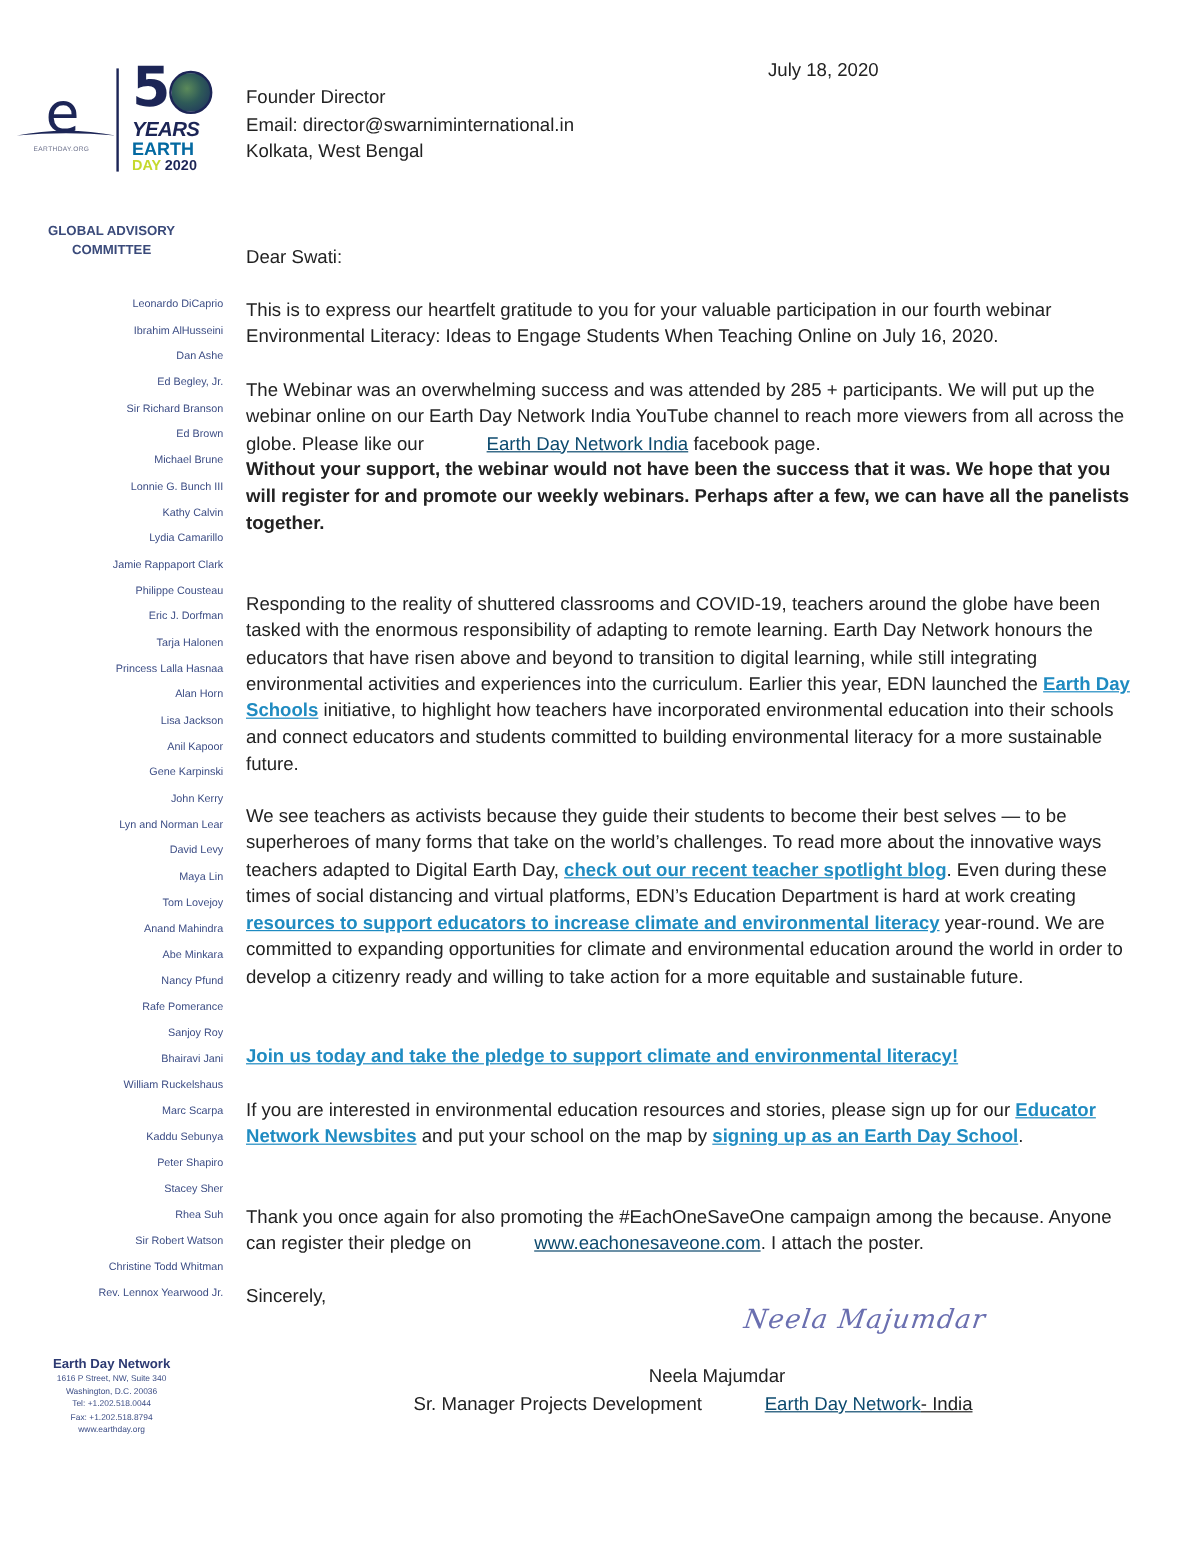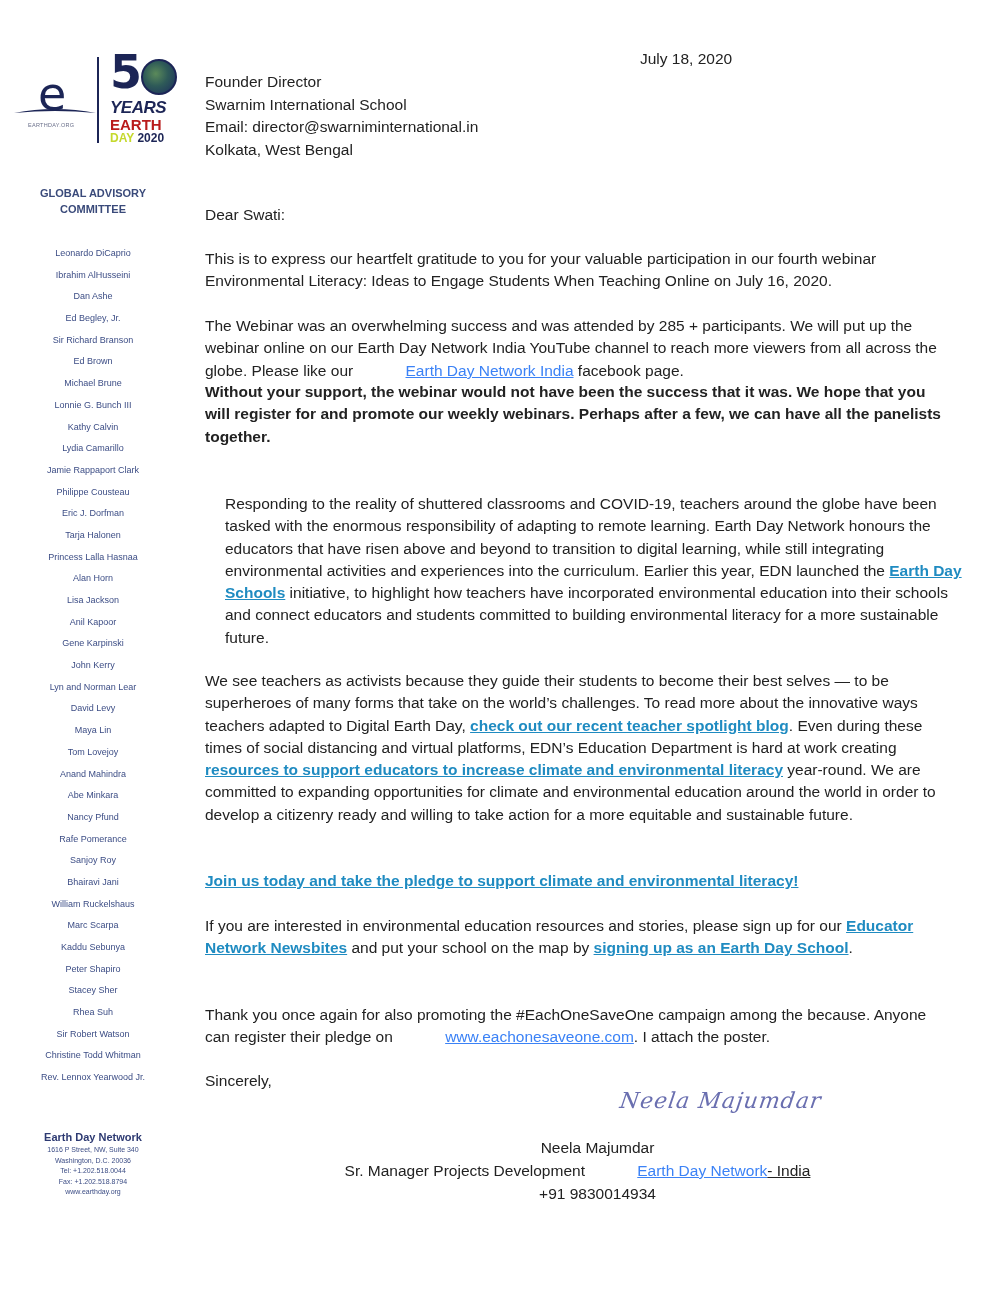--- a/index.html
+++ b/index.html
@@ -15,50 +15,50 @@
   .logo-swoosh { position: absolute; left: 0; top: 30px; width: 82px; height: 8px; }
   .logo-org { position: absolute; left: 14px; top: 45px; font-size: 5.5px; color: #6a6f8a; letter-spacing: 0.3px; }
   .logo-divider { position: absolute; left: 87px; top: 2px; width: 2px; height: 86px; background: #1c2556; }
   .logo-50 { position: absolute; left: 100px; top: 0px; width: 70px; height: 44px; }
   .logo-five { position: absolute; left: 0; top: -6px; font-size: 46px; font-weight: bold; color: #1c2556; line-height: 1;
                font-family: "DejaVu Sans", sans-serif; }
   .logo-globe { position: absolute; left: 31px; top: 4px; width: 36px; height: 36px; border-radius: 50%;
                 background: radial-gradient(circle at 40% 40%, #5b8a5a 0%, #2e5a58 45%, #1c2d5e 100%);
                 border: 2px solid #1c2556; box-sizing: border-box; }
   .logo-years { position: absolute; left: 100px; top: 44px; font-size: 17px; font-weight: bold; color: #1c2556; line-height: 1; letter-spacing: -0.5px; font-style: italic; }
-  .logo-earth { position: absolute; left: 100px; top: 62px; font-size: 15px; font-weight: bold; color: #b91c1c; line-height: 1; }
+  .logo-earth { position: absolute; left: 100px; top: 62px; font-size: 15px; font-weight: bold; color: #0369a1; line-height: 1; }
   .logo-day { position: absolute; left: 100px; top: 77px; font-size: 12px; font-weight: bold; line-height: 1; }
   .logo-day .d { color: #c5d92d; }
   .logo-day .y { color: #1c2556; }
 
   .committee-title { position: absolute; left: 0; top: 185px; width: 186px; text-align: center;
                      font-size: 11px; font-weight: bold; color: #3a4a7a; line-height: 16px; }
   .members { position: absolute; left: 0; top: 244px; width: 186px; list-style: none; margin: 0; padding: 0; }
-  .members li { height: 21.7px; line-height: 18px; text-align: center; font-size: 9px; color: #3c4d85; }
+  .members li { height: 21.7px; line-height: 18px; text-align: right; font-size: 9px; color: #3c4d85; }
 
   .footer-org { position: absolute; left: 0; top: 1130px; width: 186px; text-align: center; }
   .footer-org .name { font-size: 11px; font-weight: bold; color: #2d3a72; line-height: 15px; }
   .footer-org .line { font-size: 7px; color: #3c4d85; line-height: 10.5px; }
 
   
   .letter { position: absolute; left: 205px; top: 0; width: 745px; font-size: 15.5px; color: #222; }
   .date { position: absolute; left: 417px; top: 48px; font-size: 15.5px; line-height: 22px; margin-left: 18px; }
   .address { position: absolute; left: 0; top: 71px; line-height: 22.5px; }
   .salutation { position: absolute; left: 0; top: 204px; line-height: 22px; }
   .para { position: absolute; left: 0; width: 745px; line-height: 22.3px; margin: 0; }
   .p1 { top: 248px; }
   .p2 { top: 315px; }
   .p3 { top: 381px; font-weight: bold; }
-  .p4 { top: 493px; margin-left: 20px; }
+  .p4 { top: 493px; }
   .p5 { top: 670px; }
   .p6 { top: 870px; }
   .p7 { top: 915px; }
   .p8 { top: 1004px; }
   .closing { position: absolute; left: 0; top: 1070px; line-height: 22px; }
-  a.lnk-blue { color: #3b82f6; text-decoration: underline; padding-left: 48px; }
+  a.lnk-blue { color: #0c4a6e; text-decoration: underline; padding-left: 48px; }
   a.lnk-teal { color: #1f8bc1; font-weight: bold; text-decoration: underline; }
 
   .signature { position: absolute; left: 415px; top: 1088px; font-family: "DejaVu Serif", serif; font-style: italic;
                font-size: 22px; color: #6a6fb0; letter-spacing: 1px; transform: skewX(-8deg); }
   .sign-block { position: absolute; left: 205px; top: 1136px; width: 745px; }
   .sign-block div { text-align: center; line-height: 23px; font-size: 15.5px; }
   .sign-block .name { margin-left: 40px; }
   .sign-block .title { margin-left: 0; }
   .sign-block .phone { margin-left: 40px; }
   .sign-block .india { text-decoration: underline; color: #222; }
@@ -143,21 +143,20 @@
     <div class="line">Fax: +1.202.518.8794</div>
     <div class="line">www.earthday.org</div>
   </div>
 </div>
 
 <div class="letter">
   <div class="date">July 18, 2020</div>
 
   <div class="address">
     <div>Founder Director</div>
-    <div>Swarnim International School</div>
     <div>Email: director@swarniminternational.in</div>
     <div>Kolkata, West Bengal</div>
   </div>
 
   <div class="salutation">Dear Swati:</div>
 
   <p class="para p1">This is to express our heartfelt gratitude to you for your valuable participation in our fourth webinar Environmental Literacy: Ideas to Engage Students When Teaching Online on July 16, 2020.</p>
 
   <p class="para p2"><span>The Webinar was an overwhelming success and was attended by 285 + participants. We will put up the webinar online on our Earth Day Network India YouTube channel to reach more viewers from all across the globe. Please like our </span><a class="lnk-blue" href="#">Earth Day Network India</a><span> facebook page.</span></p>
 
@@ -173,14 +172,13 @@
 
   <p class="para p8"><span>Thank you once again for also promoting the #EachOneSaveOne campaign among the because. Anyone can register their pledge on </span><a class="lnk-blue" href="#">www.eachonesaveone.com</a><span>. I attach the poster.</span></p>
 
   <div class="closing">Sincerely,</div>
   <div class="signature">Neela Majumdar</div>
 </div>
 
 <div class="sign-block">
   <div class="name">Neela Majumdar</div>
   <div class="title"><span>Sr. Manager Projects Development </span><a class="lnk-blue" href="#">Earth Day Network</a><span class="india">- India</span></div>
-  <div class="phone">+91 9830014934</div>
 </div>
 
 </body></html>

